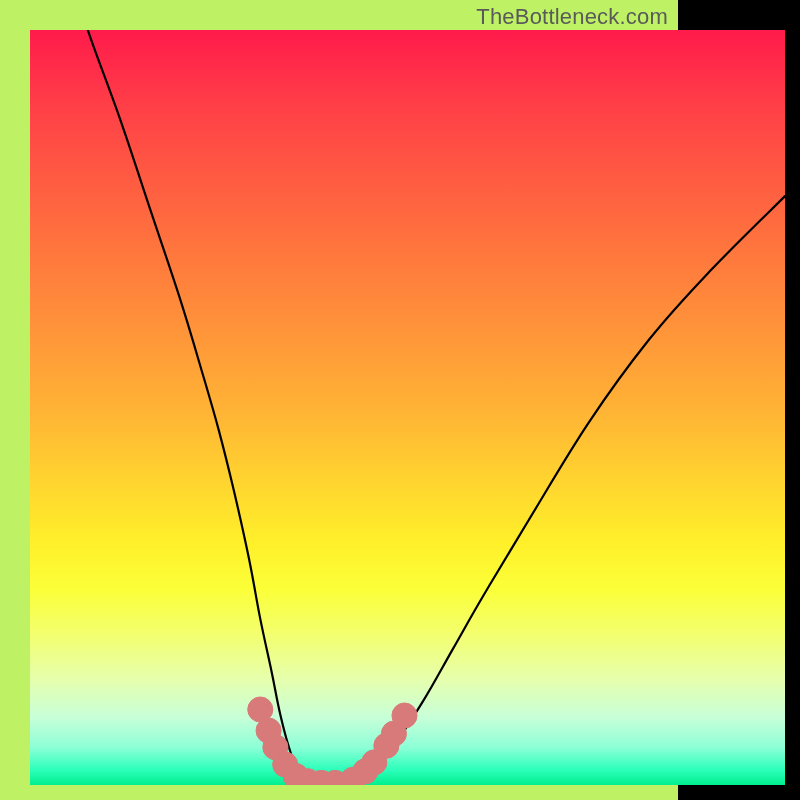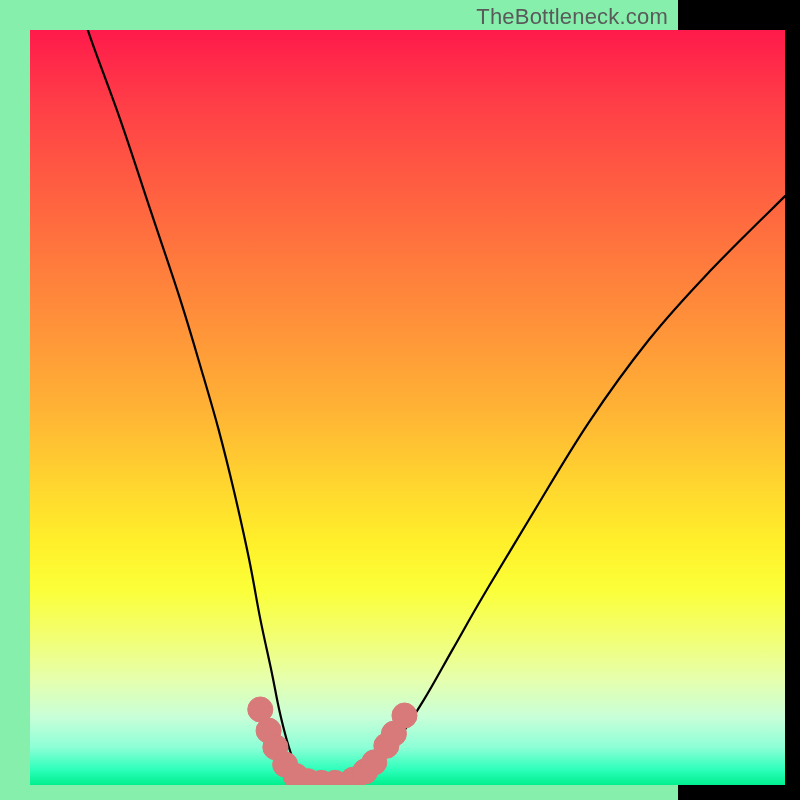--- a/index.html
+++ b/index.html
@@ -8,21 +8,21 @@
     width: 800px;
     height: 800px;
     background: #000;
     font-family: Arial, Helvetica, sans-serif;
     overflow: hidden;
   }
   .frame {
     position: relative;
     width: 678px;
     height: 800px;
-    background: #86efac;
+    background: #bef264;
   }
   .watermark {
     position: absolute;
     top: 4px;
     right: 10px;
     color: #5a5a5a;
     font-size: 22px;
     font-weight: 500;
     letter-spacing: 0.2px;
     z-index: 10;

